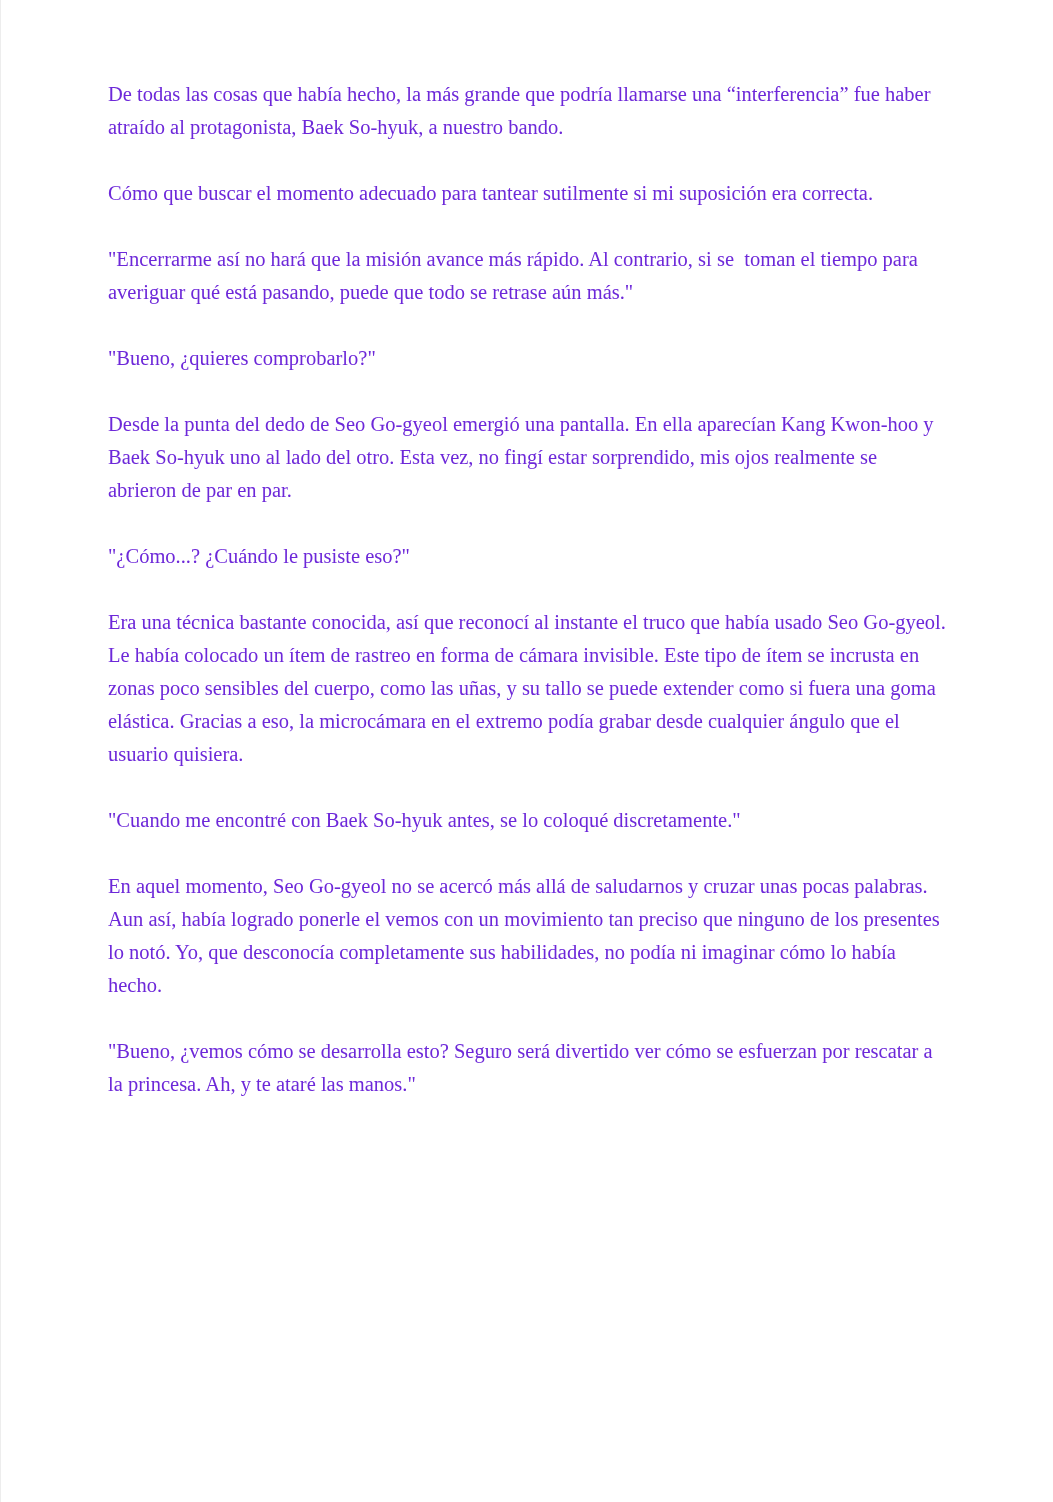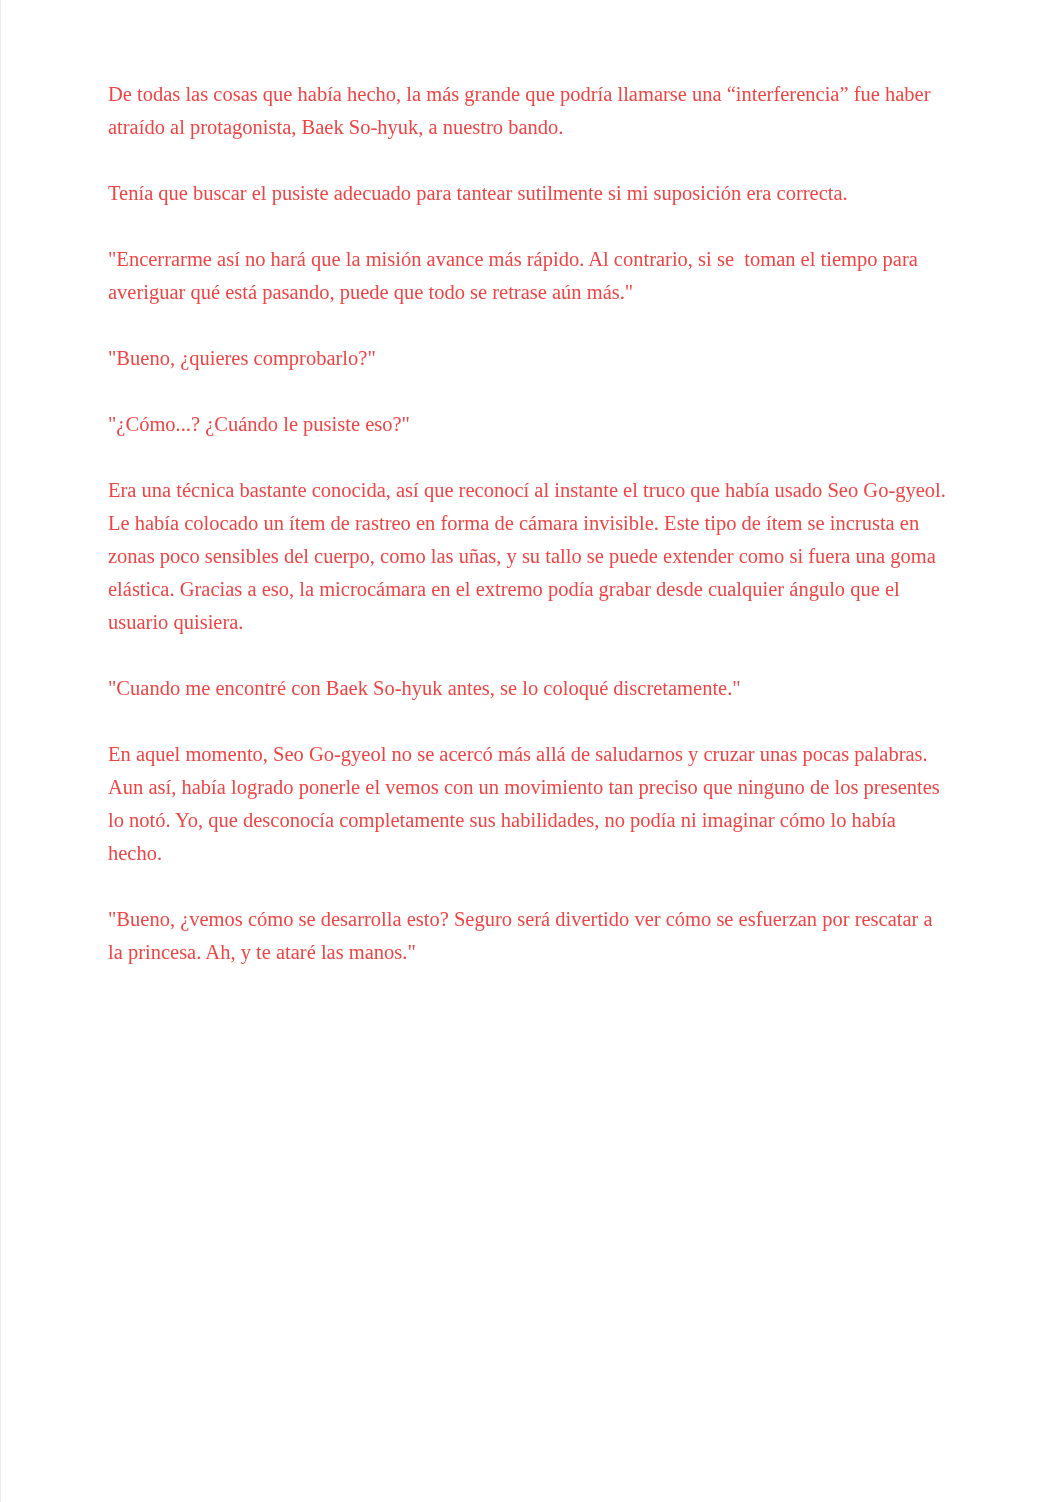--- a/index.html
+++ b/index.html
@@ -15,33 +15,34 @@
     background: #ffffff;
     border-left: 1px solid #ededed;
     padding: 78px 106px 0 107px;
     overflow: hidden;
   }
   .reader-content p {
     margin: 0 0 33px 0;
     font-family: "Liberation Serif", serif;
     font-size: 20.5px;
     line-height: 33px;
-    color: #ef4444;
+    color: #6d28d9;
     white-space: pre-wrap;
     text-align: left;
   }
 </style>
 </head>
 <body>
 
 <div class="page">
   <div class="reader-content">
     <p>De todas las cosas que había hecho, la más grande que podría llamarse una “interferencia” fue haber atraído al protagonista, Baek So-hyuk, a nuestro bando.</p>
-    <p>Tenía que buscar el pusiste adecuado para tantear sutilmente si mi suposición era correcta.</p>
+    <p>Cómo que buscar el momento adecuado para tantear sutilmente si mi suposición era correcta.</p>
     <p>"Encerrarme así no hará que la misión avance más rápido. Al contrario, si se  toman el tiempo para averiguar qué está pasando, puede que todo se retrase aún más."</p>
     <p>"Bueno, ¿quieres comprobarlo?"</p>
+    <p>Desde la punta del dedo de Seo Go-gyeol emergió una pantalla. En ella aparecían Kang Kwon-hoo y Baek So-hyuk uno al lado del otro. Esta vez, no fingí estar sorprendido, mis ojos realmente se abrieron de par en par.</p>
     <p>"¿Cómo...? ¿Cuándo le pusiste eso?"</p>
     <p>Era una técnica bastante conocida, así que reconocí al instante el truco que había usado Seo Go-gyeol. Le había colocado un ítem de rastreo en forma de cámara invisible. Este tipo de ítem se incrusta en zonas poco sensibles del cuerpo, como las uñas, y su tallo se puede extender como si fuera una goma elástica. Gracias a eso, la microcámara en el extremo podía grabar desde cualquier ángulo que el usuario quisiera.</p>
     <p>"Cuando me encontré con Baek So-hyuk antes, se lo coloqué discretamente."</p>
     <p>En aquel momento, Seo Go-gyeol no se acercó más allá de saludarnos y cruzar unas pocas palabras. Aun así, había logrado ponerle el vemos con un movimiento tan preciso que ninguno de los presentes lo notó. Yo, que desconocía completamente sus habilidades, no podía ni imaginar cómo lo había hecho.</p>
     <p>"Bueno, ¿vemos cómo se desarrolla esto? Seguro será divertido ver cómo se esfuerzan por rescatar a la princesa. Ah, y te ataré las manos."</p>
   </div>
 </div>
 
 </body></html>

